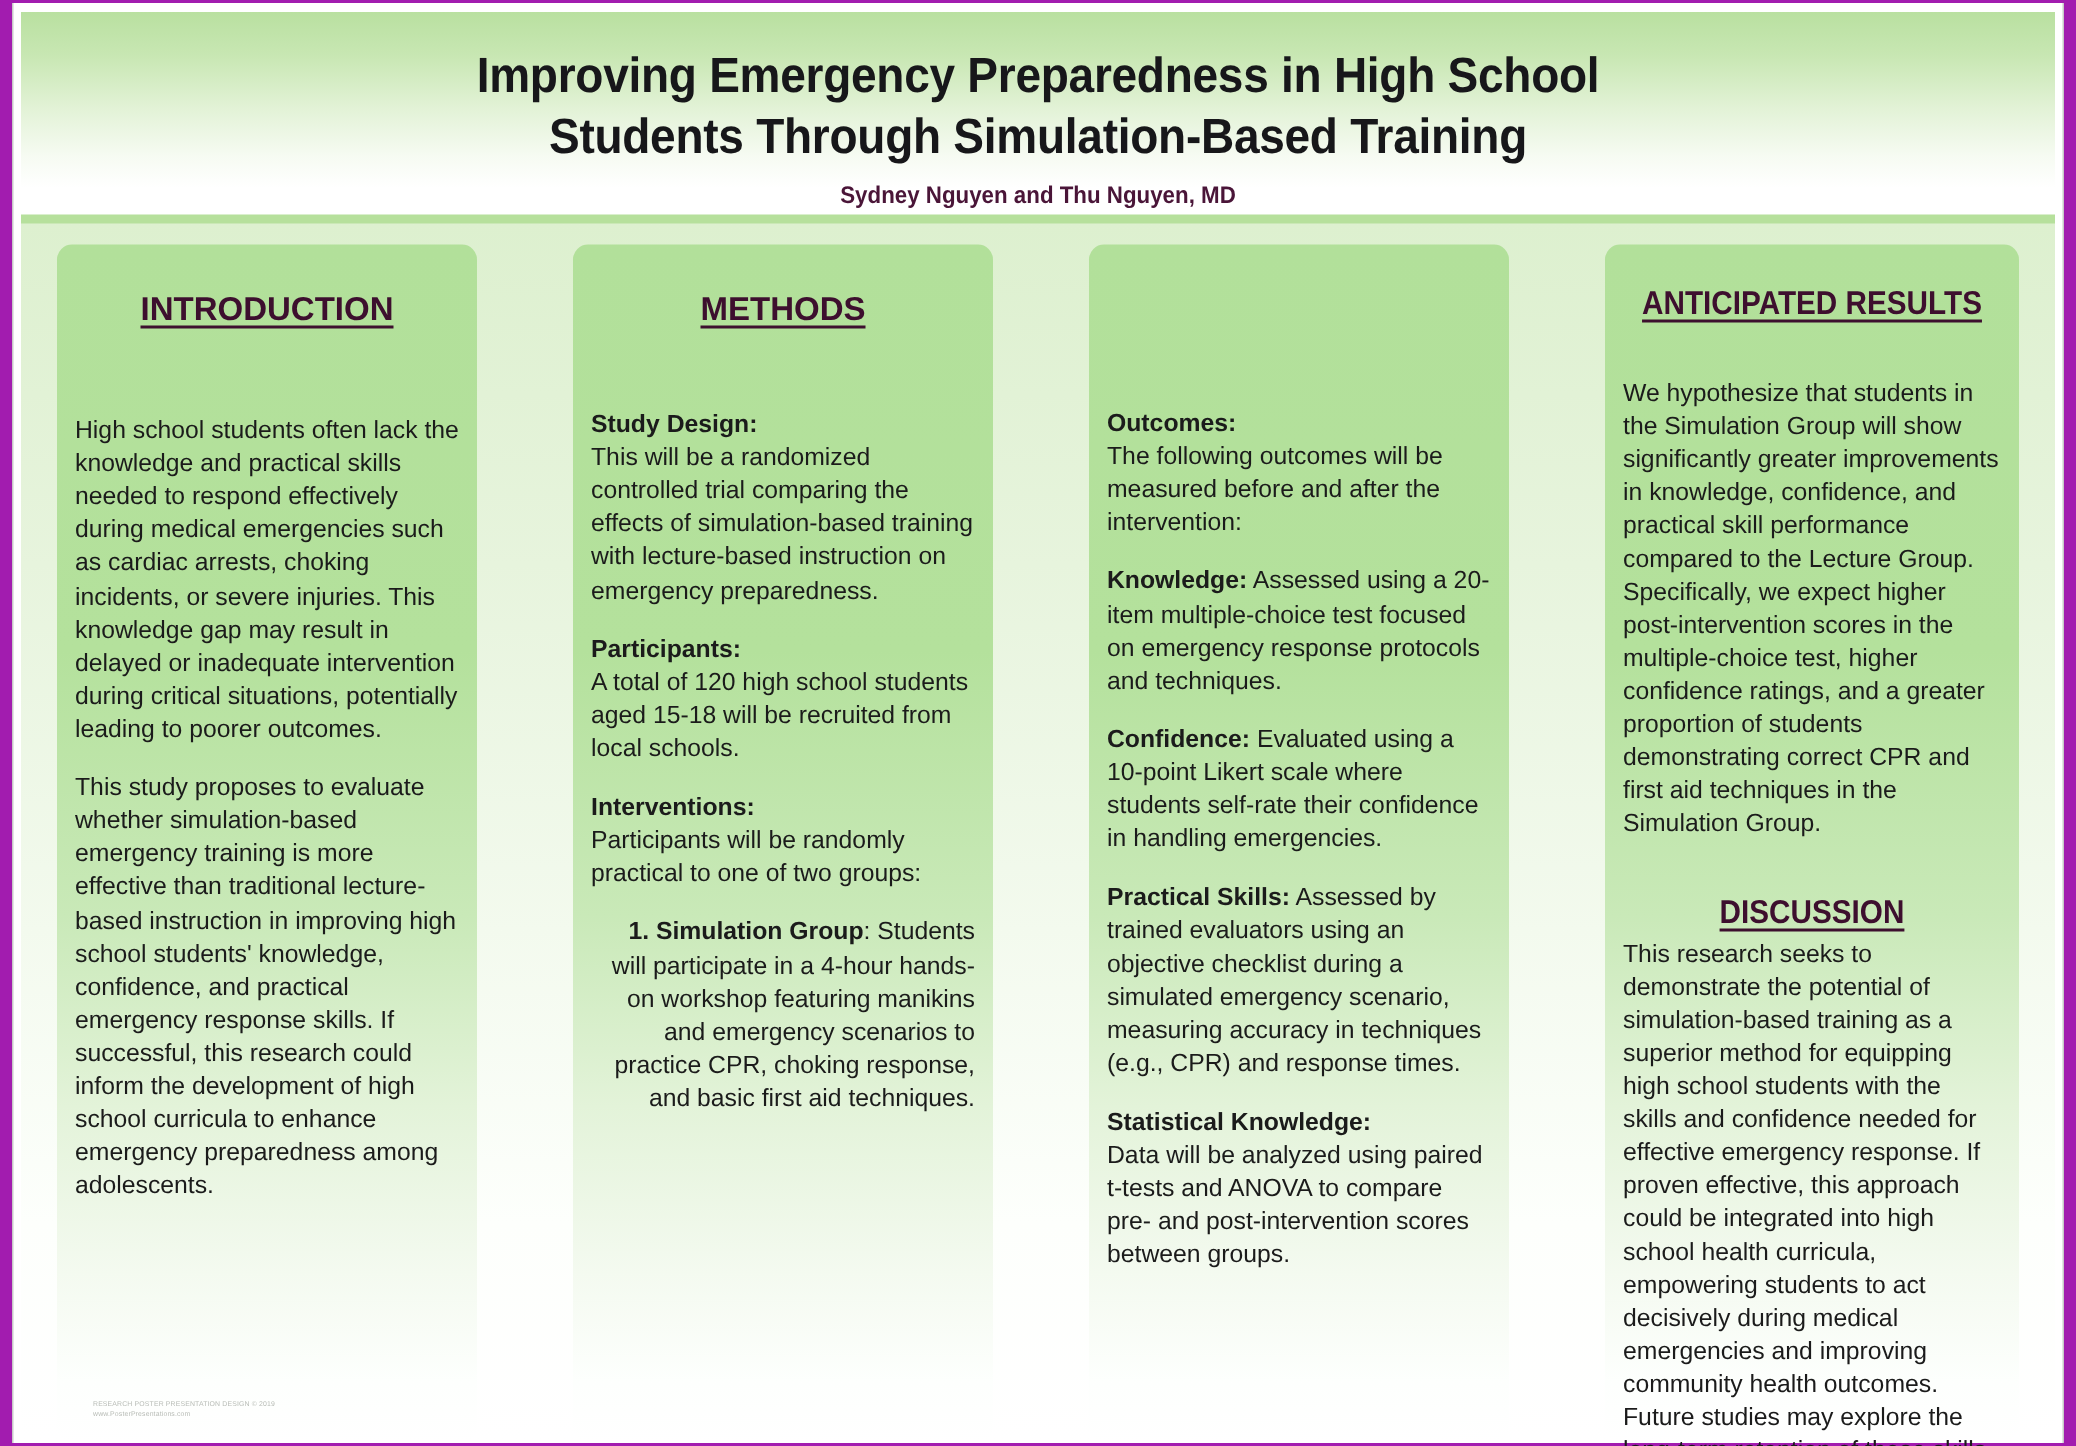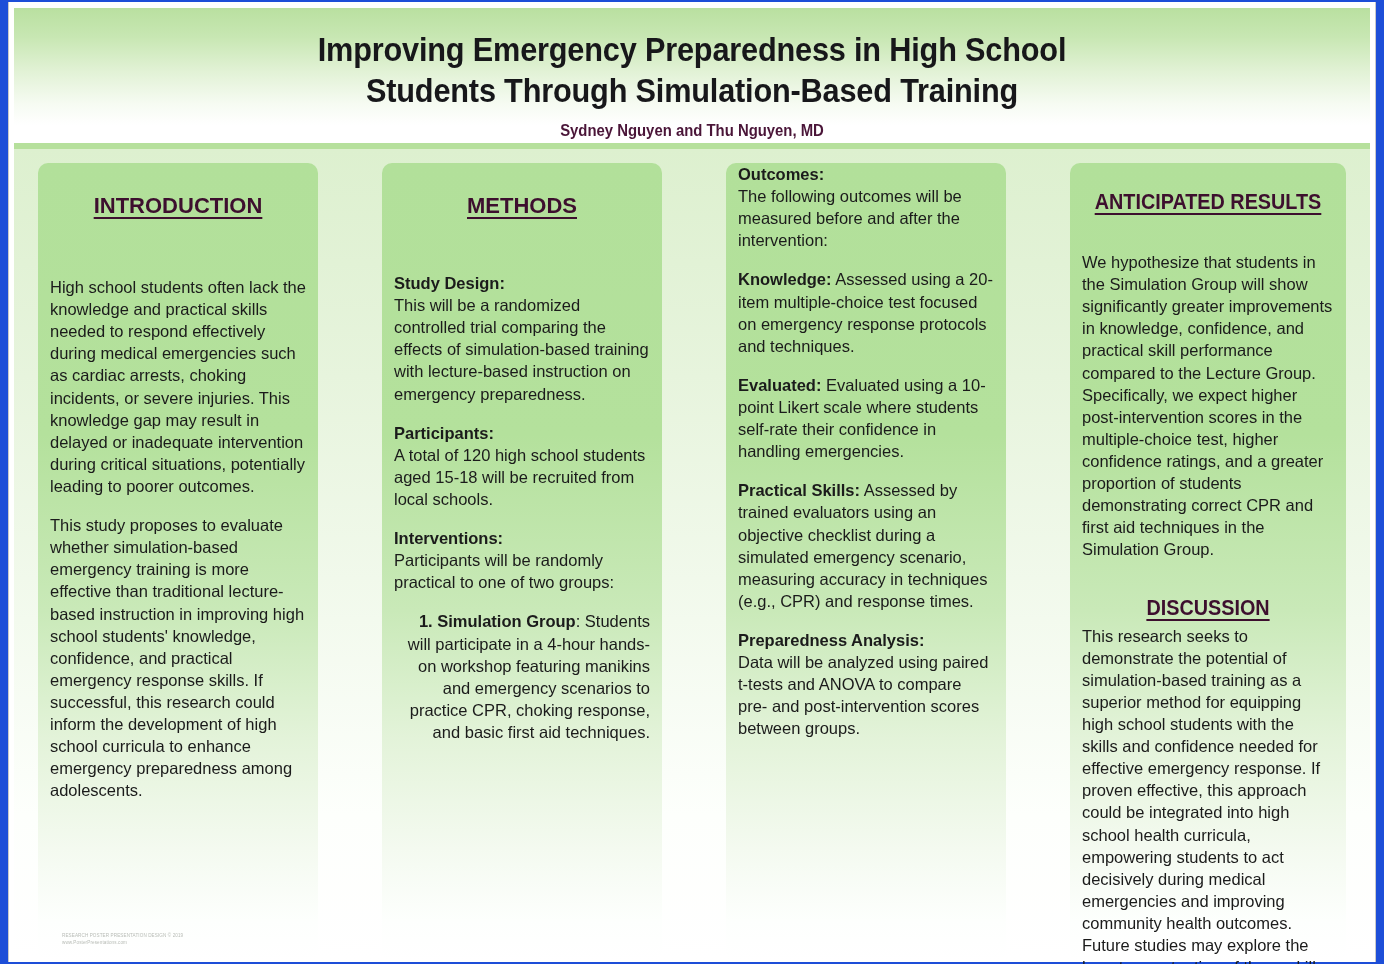--- a/index.html
+++ b/index.html
@@ -9,21 +9,21 @@
   }
   body {
     font-family: "Liberation Sans", sans-serif;
   }
 
   .poster {
     position: relative;
     width: 1384px;
     height: 964px;
     box-sizing: border-box;
-    background: #1d4ed8;
+    background: #a21caf;
     overflow: hidden;
   }
 
   
   .page-frame {
     position: absolute;
     left: 8px;
     top: 2px;
     width: 1368px;
     height: 960px;
@@ -143,21 +143,21 @@
     font-size: 16.5px;
     line-height: 1.34;
     color: #1b1b1b;
   }
   .body-text p { margin: 0 0 17px 0; }
   .body-text p:last-child { margin-bottom: 0; }
   .body-text b { font-weight: bold; }
 
   .col-1 .body-text { padding-top: 57px; }
   .col-2 .body-text { padding-top: 53px; }
-  .col-3 .body-text { }
+  .col-3 .body-text { padding-top: 108px; }
   .col-4 .body-text.results { padding-top: 36px; }
   .col-4 .body-text.discussion { padding-top: 0; }
 
   .col-2 .body-text p.tight { margin-bottom: 0; text-align: right; }
 
   .watermark {
     position: absolute;
     left: 62px;
     top: 932px;
     width: 140px;
@@ -220,27 +220,27 @@
     <div class="col col-3">
       <div class="body-text">
         <p>
           <b>Outcomes:</b><br>
           <span>The following outcomes will be measured before and after the intervention:</span>
         </p>
         <p>
           <b>Knowledge:</b><span> Assessed using a 20-item multiple-choice test focused on emergency response protocols and techniques.</span>
         </p>
         <p>
-          <b>Evaluated:</b><span> Evaluated using a 10-point Likert scale where students self-rate their confidence in handling emergencies.</span>
+          <b>Confidence:</b><span> Evaluated using a 10-point Likert scale where students self-rate their confidence in handling emergencies.</span>
         </p>
         <p>
           <b>Practical Skills:</b><span> Assessed by trained evaluators using an objective checklist during a simulated emergency scenario, measuring accuracy in techniques (e.g., CPR) and response times.</span>
         </p>
         <p>
-          <b>Preparedness Analysis:</b><br>
+          <b>Statistical Knowledge:</b><br>
           <span>Data will be analyzed using paired t-tests and ANOVA to compare pre- and post-intervention scores between groups.</span>
         </p>
       </div>
     </div>
 
     <div class="col col-4">
       <div class="section-head head-pad-narrow">ANTICIPATED RESULTS</div>
       <div class="body-text results">
         <p>We hypothesize that students in the Simulation Group will show significantly greater improvements in knowledge, confidence, and practical skill performance compared to the Lecture Group. Specifically, we expect higher post-intervention scores in the multiple-choice test, higher confidence ratings, and a greater proportion of students demonstrating correct CPR and first aid techniques in the Simulation Group.</p>
       </div>

